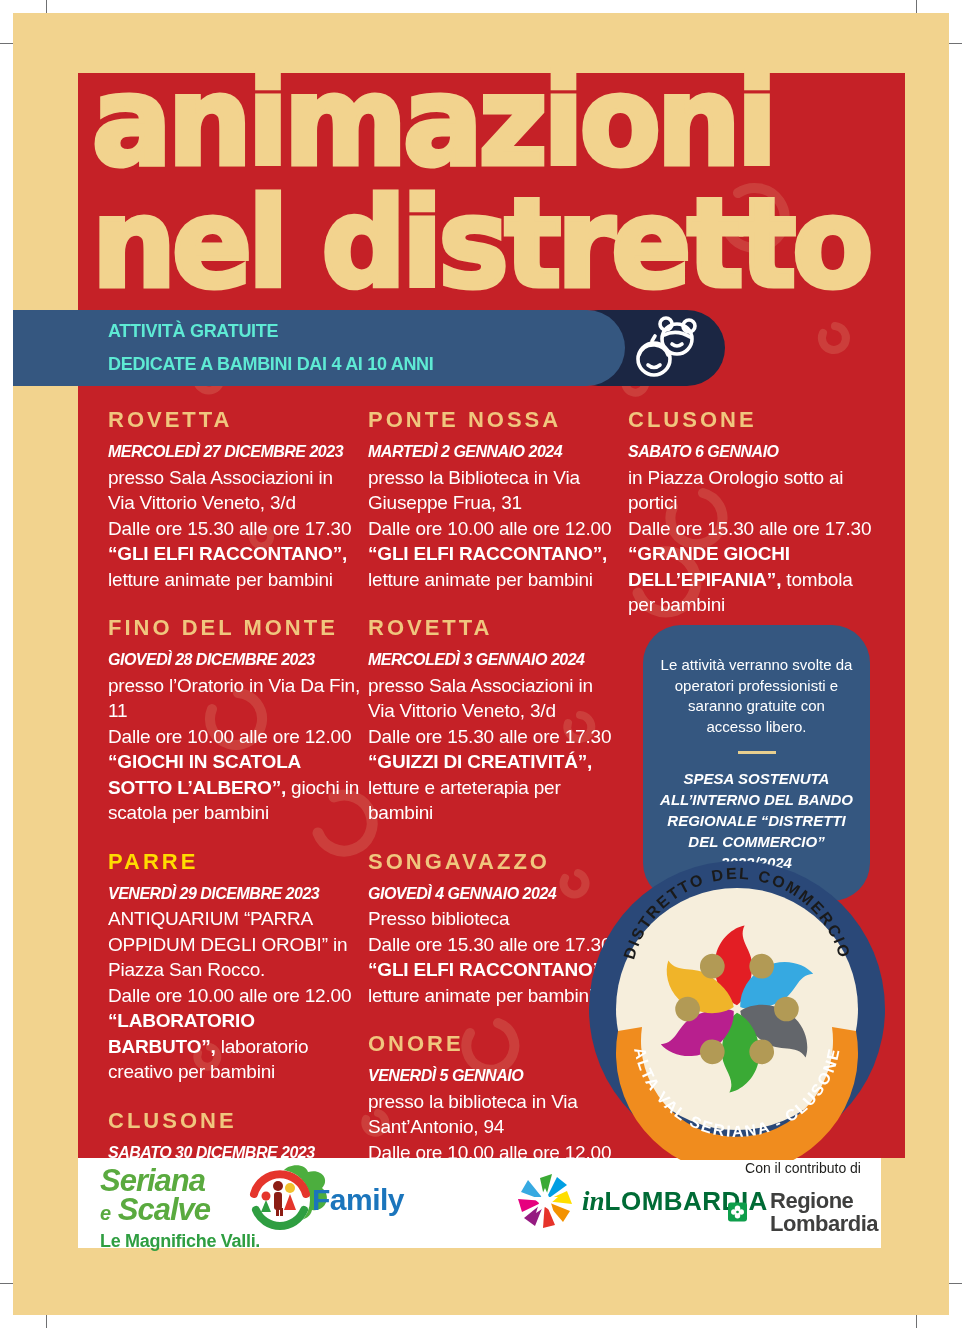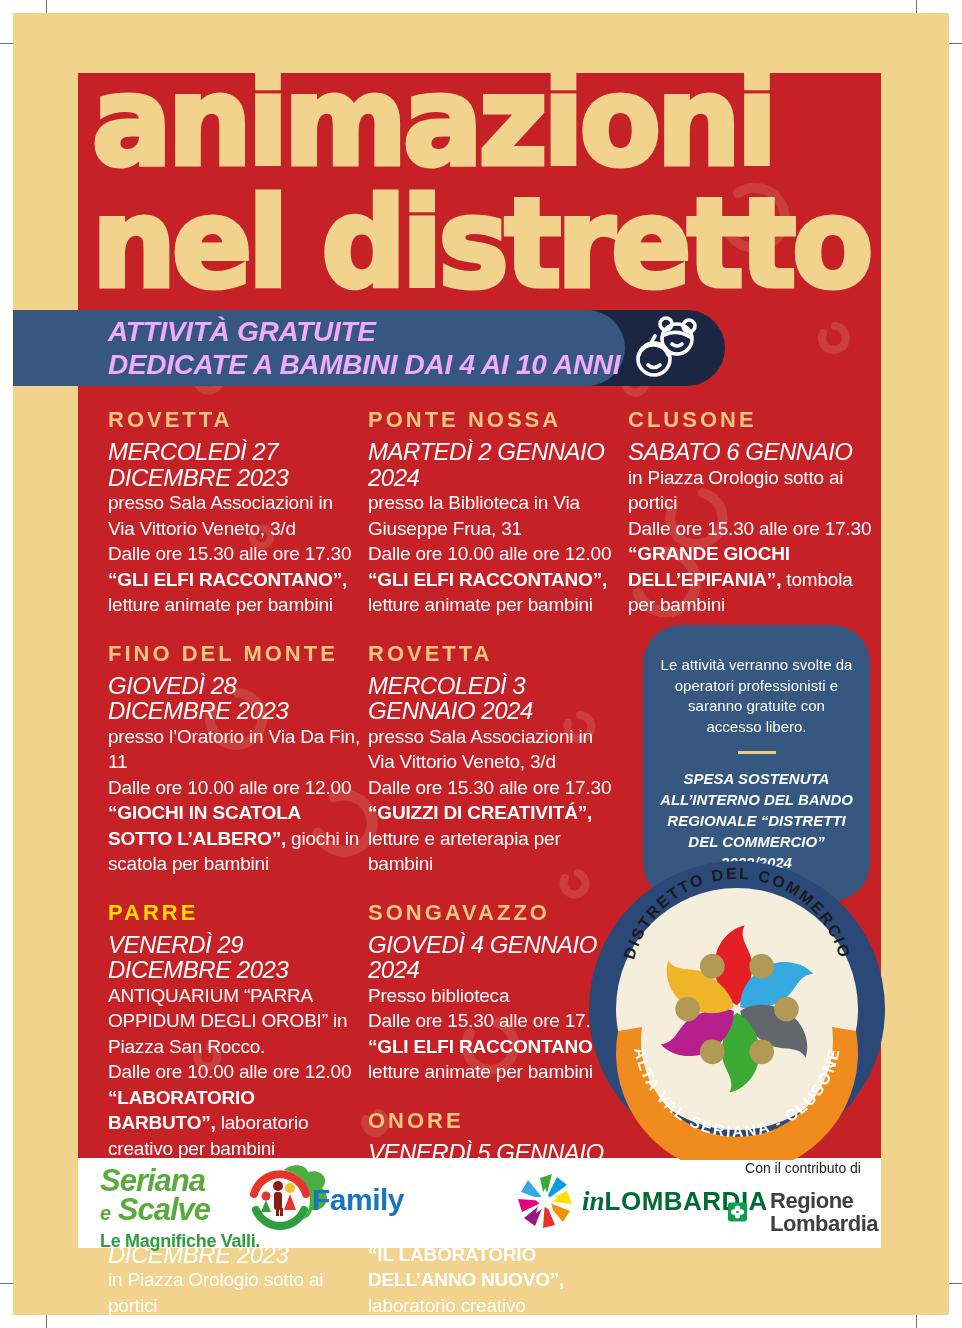--- a/index.html
+++ b/index.html
@@ -4,41 +4,41 @@
 <style>
   html,body{margin:0;padding:0;}
   body{width:962px;height:1328px;position:relative;background:#ffffff;
        font-family:"Liberation Sans", sans-serif;overflow:hidden;}
   .page{position:absolute;inset:0;}
   
   .crop{position:absolute;background:#6f7072;}
   
   .panel{position:absolute;left:13px;top:13px;width:936px;height:1302px;background:#f2d38e;}
   
-  .red{position:absolute;left:65px;top:60px;width:803px;height:1085px;background:#c52127;}
+  .red{position:absolute;left:65px;top:60px;width:803px;height:1085px;background:#c52127;padding-left:24px;}
   .curls{position:absolute;left:0;top:0;pointer-events:none;}
   
   .title{position:absolute;left:14px;top:-12px;margin:0;color:#f2d38e;
          font-family:"DejaVu Sans", sans-serif;font-weight:900;font-size:118px;
          line-height:117px;letter-spacing:-4px;-webkit-text-stroke:5px #f2d38e;
          transform:scaleY(1.04);transform-origin:top left;white-space:nowrap;}
   
   .pill{position:absolute;left:547px;top:297px;width:165px;height:76px;background:#1b2643;border-radius:40px;z-index:3;}
   .banner{position:absolute;left:0;top:297px;width:612px;height:76px;background:#355780;
           border-radius:0 38px 38px 0;z-index:4;display:flex;flex-direction:column;justify-content:center;}
-  .banner div{color:#f0abfc;font-weight:800;font-size:28px;line-height:33px;margin-left:95px;letter-spacing:-0.3px;font-style:italic;}
+  .banner div{color:#5eead4;font-weight:800;font-size:18px;line-height:33px;margin-left:95px;letter-spacing:-0.3px;}
   .kids-icon{position:absolute;right:14px;top:4px;z-index:5;}
   
   .col{position:absolute;top:334px;width:252px;}
   .col1{left:30px;} .col2{left:290px;} .col3{left:550px;}
   .event{margin-bottom:23px;}
   .event .city{margin:0 0 6px;font-size:22px;font-weight:800;letter-spacing:3px;color:#f0c67e;}
   .event .city-yellow{color:#ffdc00;}
   .event p{margin:0;font-size:19px;line-height:25.5px;color:#ffffff;letter-spacing:-0.2px;}
-  .event .date{font-style:italic;font-weight:400;font-size:24px;letter-spacing:-0.5px;}
+  .event .date{font-style:italic;font-weight:700;font-size:16px;letter-spacing:-0.5px;}
   .event .act b{font-weight:800;}
   
   .info-box{position:absolute;left:565px;top:552px;width:227px;height:276px;background:#355780;
             border-radius:38px;color:#fff;text-align:center;padding:30px 16px 0;box-sizing:border-box;z-index:2;}
   .info-box p{margin:0;font-size:15px;line-height:20.5px;}
   .info-box .divider{width:38px;height:3px;background:#e8cf8f;margin:14px auto;}
   .info-box .note{font-style:italic;font-weight:700;font-size:15px;line-height:21px;}
   .badge{position:absolute;left:508px;top:785px;z-index:6;}
   
   .footer{position:absolute;left:65px;top:1145px;width:803px;height:90px;background:#ffffff;}

